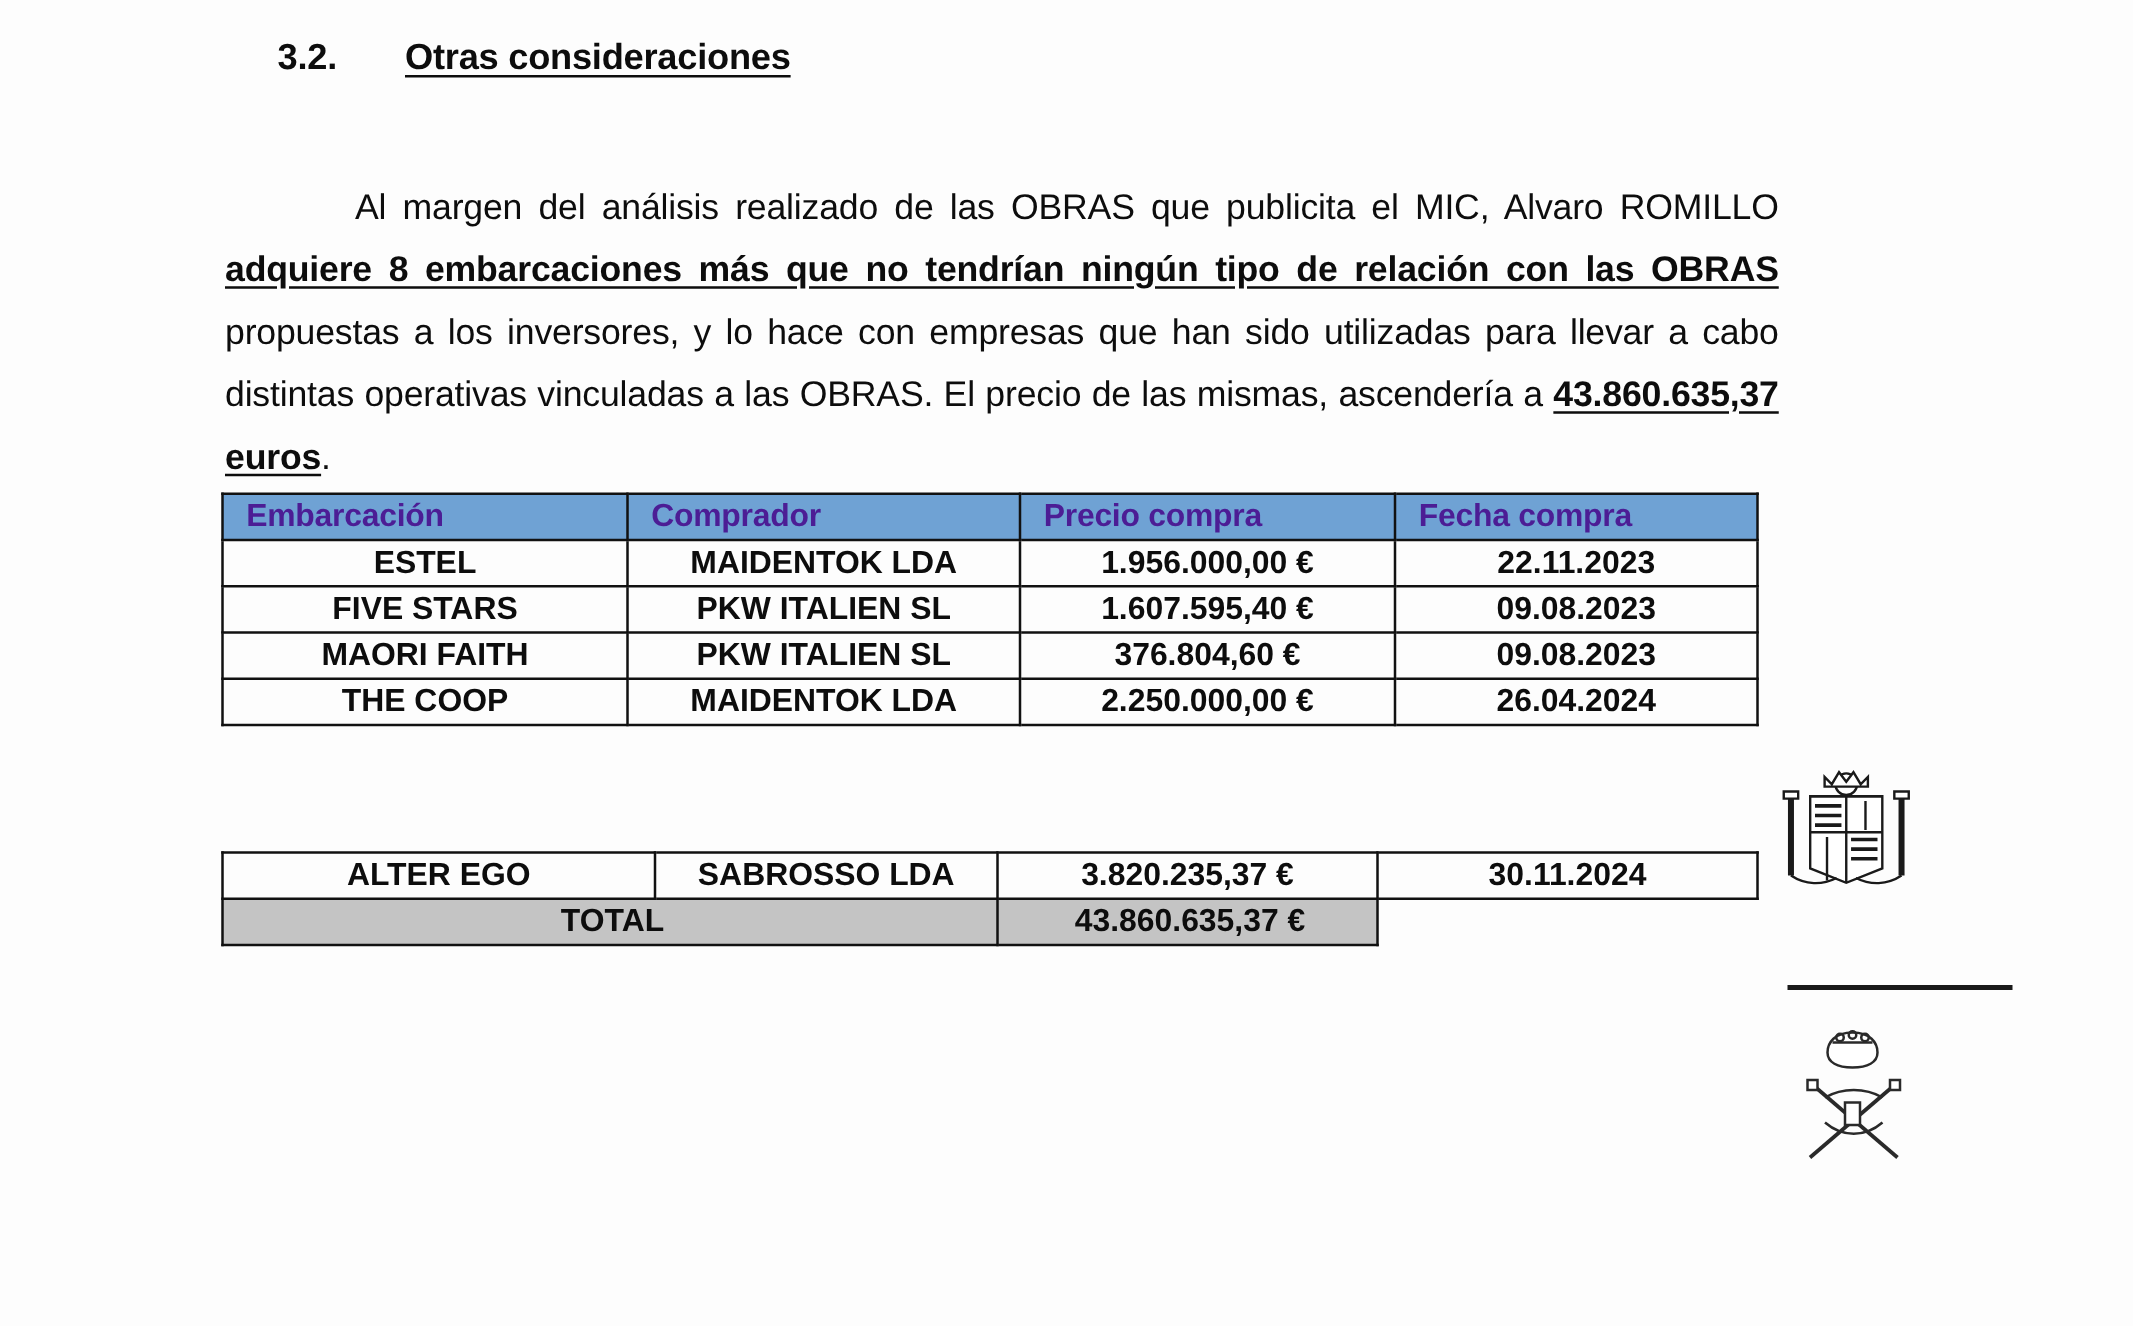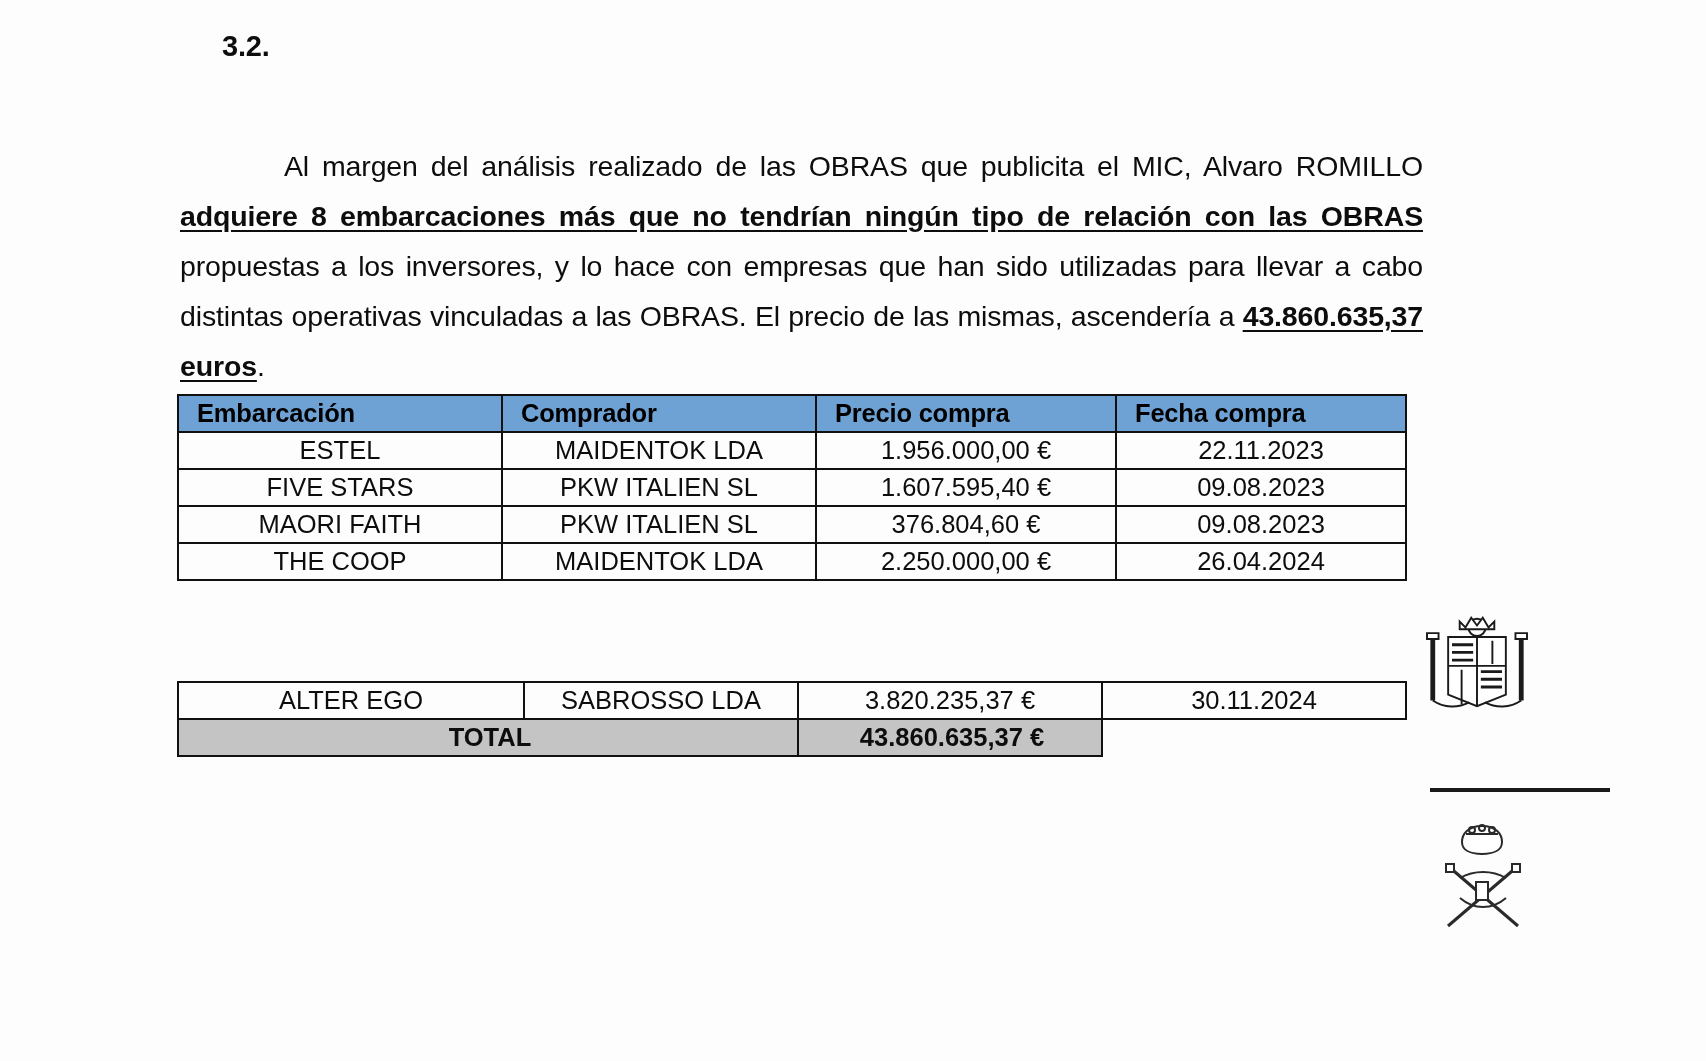--- a/index.html
+++ b/index.html
@@ -61,32 +61,32 @@
     border-collapse: collapse;
     table-layout: fixed;
     font-size: 25.5px;
   }
   table.boats td, table.boats th {
     border: 2px solid #111111;
     height: 33px;
     padding: 1px 8px;
     text-align: center;
     white-space: nowrap;
-    font-weight: normal;
+    font-weight: bold;
   }
 
   
   #table-one {
     left: 177px;
     top: 394px;
     width: 1228px;
   }
   #table-one th {
     background: #6fa2d4;
-    color: #000000;
+    color: #4c1d95;
     font-weight: bold;
     text-align: left;
     padding-left: 18px;
     letter-spacing: -0.2px;
   }
 
   
   #table-two {
     left: 177px;
     top: 681px;
@@ -128,20 +128,21 @@
     background: #1a1a1a;
   }
 </style>
 </head>
 <body>
 
 <div class="page">
 
   <div class="heading">
     <span class="heading-number">3.2.</span>
+    <span class="heading-title">Otras consideraciones</span>
   </div>
 
   <p class="body-text">
     <span class="indent"></span><span>Al margen del análisis realizado de las OBRAS que publicita el MIC, Alvaro ROMILLO </span><span class="u-bold">adquiere 8 embarcaciones más que no tendrían ningún tipo de relación con las OBRAS</span><span> propuestas a los inversores, y lo hace con empresas que han sido utilizadas para llevar a cabo distintas operativas vinculadas a las OBRAS. El precio de las mismas, ascendería a </span><span class="u-bold">43.860.635,37 euros</span><span>.</span>
   </p>
 
   <table class="boats" id="table-one">
     <colgroup>
       <col style="width:324px">
         <col style="width:314px">

